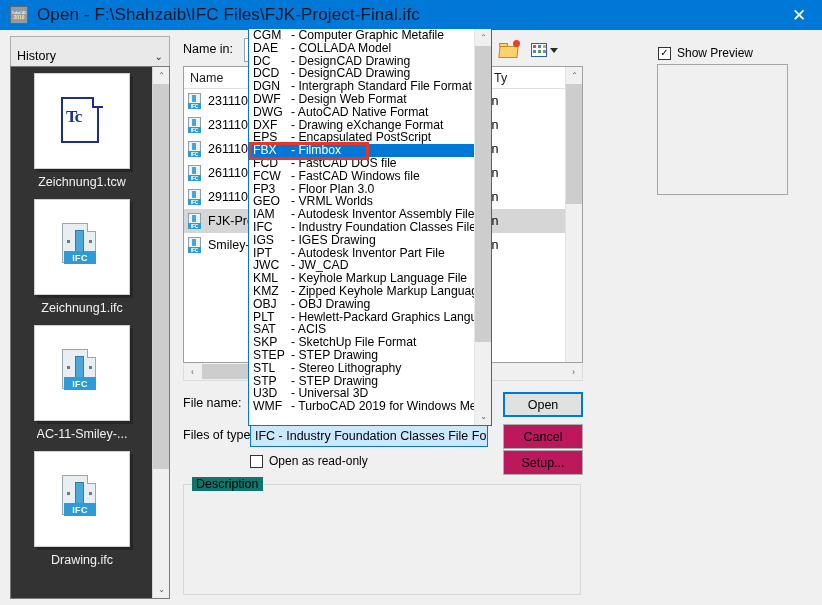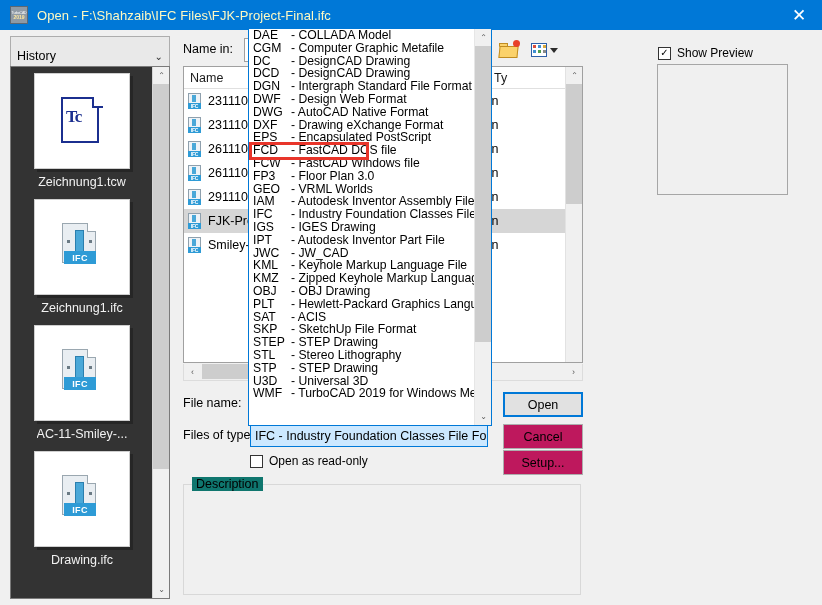--- a/index.html
+++ b/index.html
@@ -22,21 +22,21 @@
   }
   #title-icon {
     width:18px; height:18px; margin-left:10px; margin-right:9px;
     background:#8f9aa5; border:1px solid #5d6873;
     display:flex; flex-direction:column; align-items:center; justify-content:center;
     font-size:4px; line-height:4px; color:#ffffff; overflow:hidden;
   }
   #title-icon .l1 { font-size:3.5px; letter-spacing:-0.2px;}
   #title-icon .l2 { font-size:5px; font-weight:bold; color:#ffe9a0; }
   #title-text {
-    color:#fef9c3; font-size:13px; letter-spacing:0.1px;
+    color:#0f172a; font-size:17px; letter-spacing:0.1px;
     white-space:nowrap;
   }
   #close-btn {
     position:absolute; right:0; top:0; width:46px; height:30px;
     display:flex; align-items:center; justify-content:center;
     color:#fff; font-size:17px; font-weight:300; cursor:default;
   }
 
   
   #leftpane {
@@ -556,29 +556,30 @@
 <div id="desc-legend">Description</div>
 
 <div id="preview-check">
   <span class="chk">✓</span>
   <span>Show Preview</span>
 </div>
 <div id="preview-box"></div>
 
 <div id="type-dropdown">
   <div id="dd-items">
+      <div class="dd-item"><span class="dd-code">CGM</span><span>- Computer Graphic Metafile</span></div>
       <div class="dd-item"><span class="dd-code">DAE</span><span>- COLLADA Model</span></div>
-      <div class="dd-item"><span class="dd-code">CGM</span><span>- Computer Graphic Metafile</span></div>
       <div class="dd-item"><span class="dd-code">DC</span><span>- DesignCAD Drawing</span></div>
       <div class="dd-item"><span class="dd-code">DCD</span><span>- DesignCAD Drawing</span></div>
       <div class="dd-item"><span class="dd-code">DGN</span><span>- Intergraph Standard File Format</span></div>
       <div class="dd-item"><span class="dd-code">DWF</span><span>- Design Web Format</span></div>
       <div class="dd-item"><span class="dd-code">DWG</span><span>- AutoCAD Native Format</span></div>
       <div class="dd-item"><span class="dd-code">DXF</span><span>- Drawing eXchange Format</span></div>
       <div class="dd-item"><span class="dd-code">EPS</span><span>- Encapsulated PostScript</span></div>
+      <div class="dd-item sel"><span class="dd-code">FBX</span><span>- Filmbox</span></div>
       <div class="dd-item"><span class="dd-code">FCD</span><span>- FastCAD DOS file</span></div>
       <div class="dd-item"><span class="dd-code">FCW</span><span>- FastCAD Windows file</span></div>
       <div class="dd-item"><span class="dd-code">FP3</span><span>- Floor Plan 3.0</span></div>
       <div class="dd-item"><span class="dd-code">GEO</span><span>- VRML Worlds</span></div>
       <div class="dd-item"><span class="dd-code">IAM</span><span>- Autodesk Inventor Assembly File</span></div>
       <div class="dd-item"><span class="dd-code">IFC</span><span>- Industry Foundation Classes File Format</span></div>
       <div class="dd-item"><span class="dd-code">IGS</span><span>- IGES Drawing</span></div>
       <div class="dd-item"><span class="dd-code">IPT</span><span>- Autodesk Inventor Part File</span></div>
       <div class="dd-item"><span class="dd-code">JWC</span><span>- JW_CAD</span></div>
       <div class="dd-item"><span class="dd-code">KML</span><span>- Keyhole Markup Language File</span></div>

